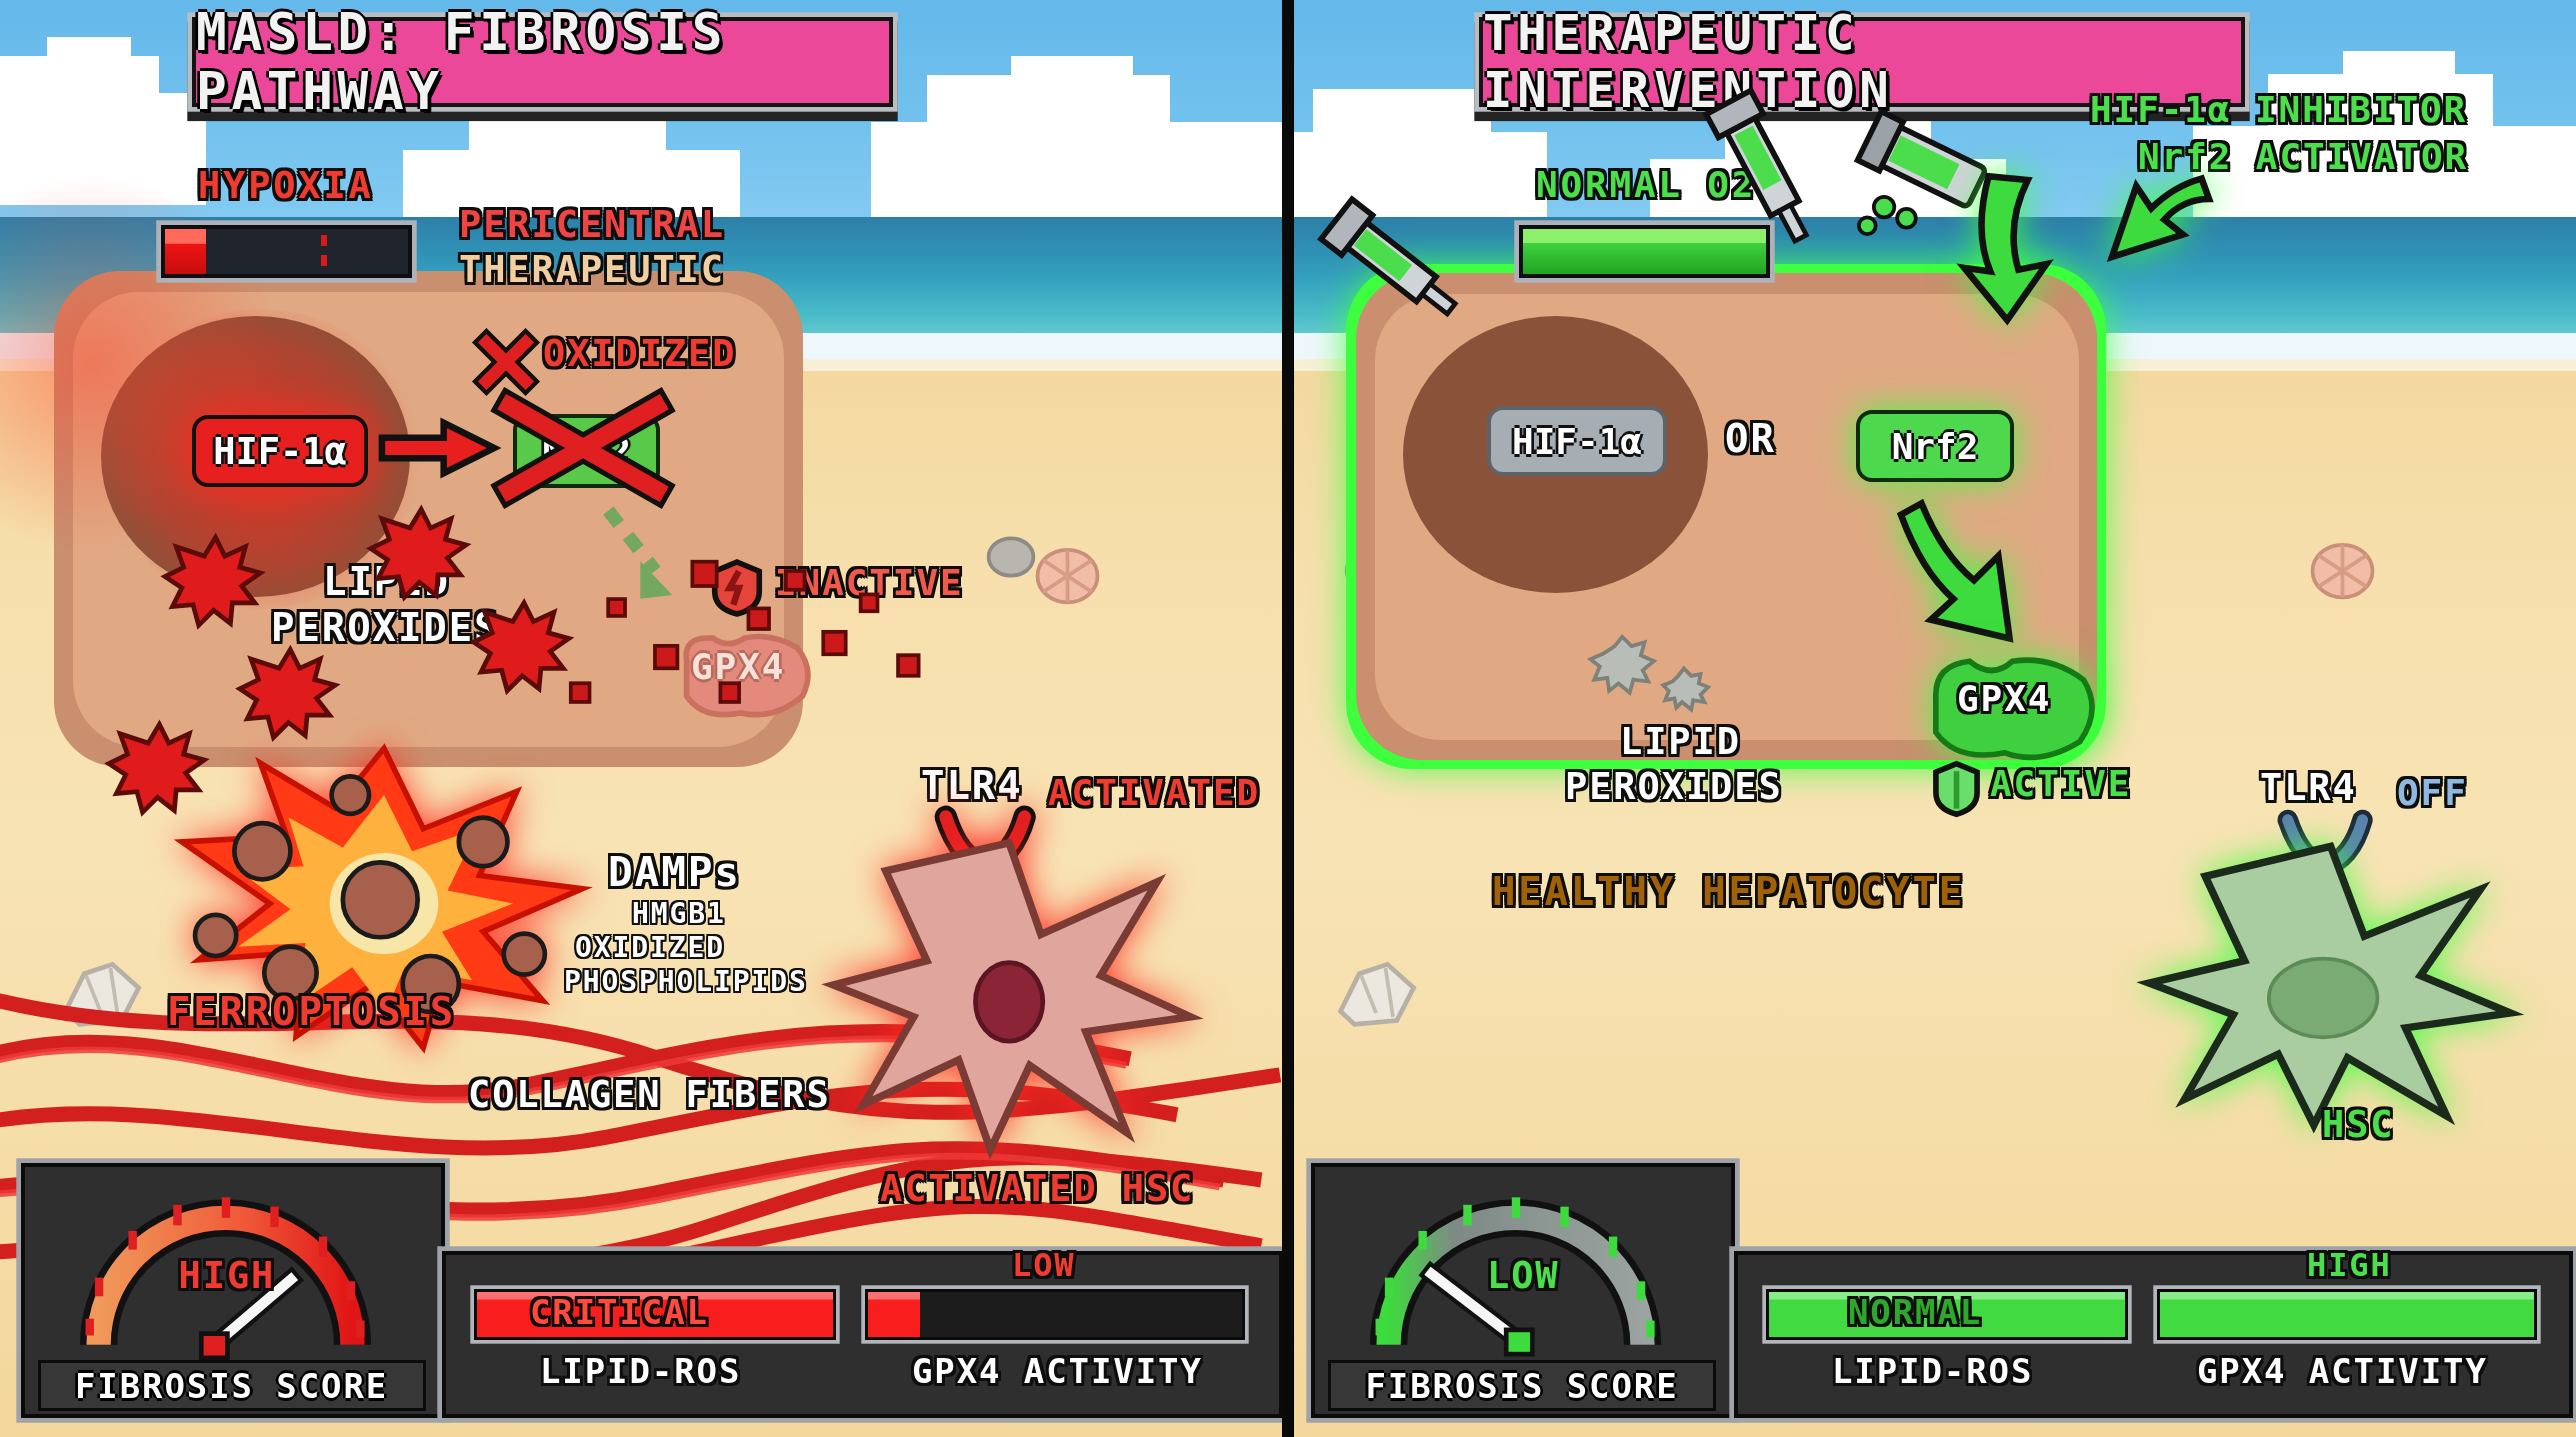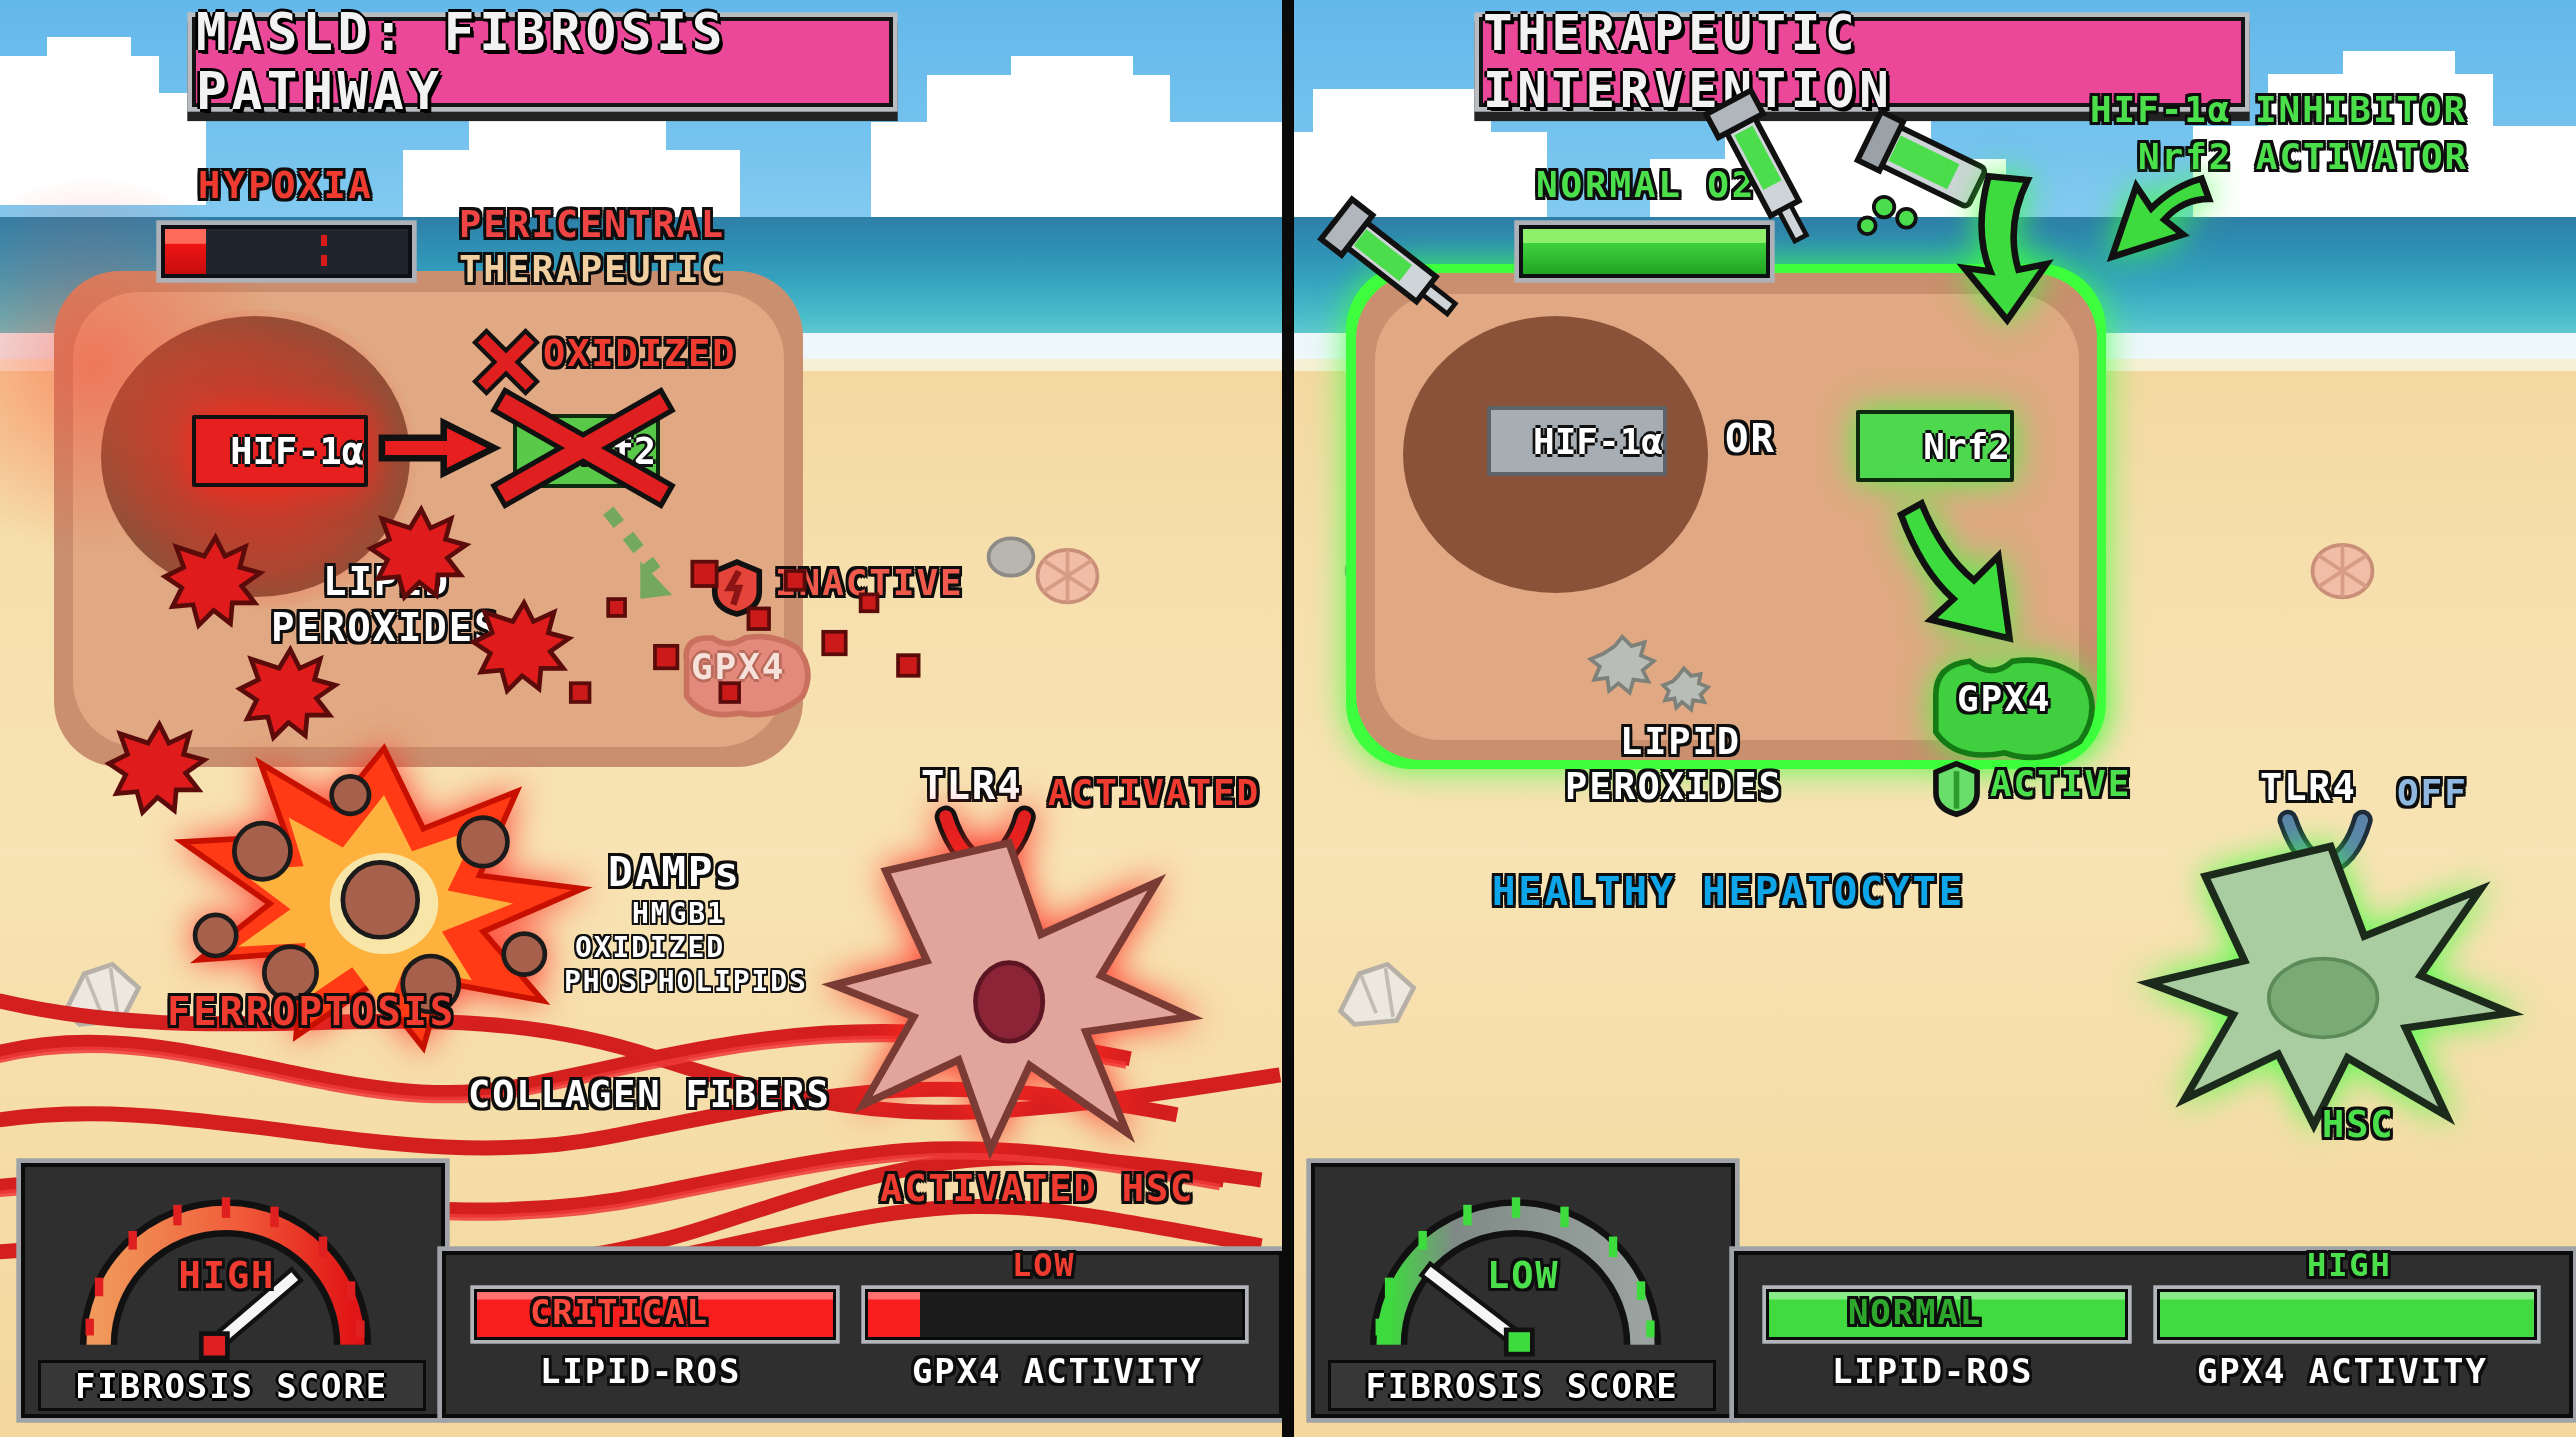--- a/index.html
+++ b/index.html
@@ -41,22 +41,22 @@
   .meter .fill{position:absolute;left:0;top:0;height:100%;}
   .fill.red{background:linear-gradient(#ff6a5a 0%,#ff6a5a 32%,#ef1414 33%,#c70d0d 100%);}
   .fill.green{background:linear-gradient(#8ef06a 0%,#8ef06a 30%,#3fd13f 31%,#21a421 100%);}
   .tick{position:absolute;width:6.6px;background:#d71b1b;}
 
   
   .cell{position:absolute;border-radius:66px;}
   .nucleus{position:absolute;border-radius:50%;}
 
   
-  .chip{position:absolute;border-radius:2px;border:4.7px solid #111;
-        display:flex;align-items:center;justify-content:flex-end;font-weight:bold;color:#fff;}
+  .chip{position:absolute;border-radius:16px;border:4.7px solid #111;
+        display:flex;align-items:center;justify-content:center;font-weight:bold;color:#fff;}
   .chip span{text-shadow:-2.8px 0 0 #111,2.8px 0 0 #111,0 -2.8px 0 #111,0 2.8px 0 #111;}
 
   
   .dash{position:absolute;background:#2f2f2f;border:4.7px solid #0b0b0b;
         box-shadow:0 0 0 4.7px #9fa3a8;}
   .dash .label{position:absolute;background:#373737;border:3.7px solid #0b0b0b;
         display:flex;align-items:center;justify-content:center;}
   .dash .label span{color:#fff;font-weight:bold;letter-spacing:1.9px;
         text-shadow:-2.8px 0 0 #000,2.8px 0 0 #000,0 -2.8px 0 #000,0 2.8px 0 #000;}
 
@@ -409,21 +409,21 @@
 
     <svg style="position:absolute;left:298px;top:633px" width="122" height="84" viewBox="0 0 130 90">
       <g fill="#b9bdb8" stroke="#7d8179" stroke-width="4">
         <path d="M24 14 l8 -10 l10 10 l14 -4 l-4 14 l14 6 l-12 10 l6 12 l-16 -2 l-4 14 l-12 -10 l-10 8 l-2 -14 l-14 2 l6 -14 l-10 -8 l14 -6 Z"></path>
         <path d="M92 46 l6 -8 l8 8 l10 -2 l-2 10 l10 4 l-8 8 l4 8 l-12 -2 l-2 10 l-10 -8 l-6 6 l-2 -10 l-10 2 l4 -10 l-6 -6 l10 -4 Z"></path>
       </g>
     </svg>
     <div class="ptext out-black" style="left:326px;top:723px;font-size:37px;color:#fff;letter-spacing:1.9px;">LIPID</div>
     <div class="ptext out-black" style="left:271px;top:768px;font-size:37px;color:#fff;letter-spacing:1.9px;">PEROXIDES</div>
 
-    <div class="ptext out-black" style="left:198px;top:872px;font-size:39px;color:#0ea5e9;letter-spacing:2.8px;">HEALTHY HEPATOCYTE</div>
+    <div class="ptext out-black" style="left:198px;top:872px;font-size:39px;color:#a16207;letter-spacing:2.8px;">HEALTHY HEPATOCYTE</div>
 
     <div class="ptext out-black" style="left:966px;top:769px;font-size:37px;color:#fff;letter-spacing:1.9px;">TLR4</div>
     <div class="ptext out-black" style="left:1103px;top:775px;font-size:36px;color:#8fb8e0;letter-spacing:1.9px;">OFF</div>
     <svg style="position:absolute;left:977px;top:805px" width="112" height="140" viewBox="0 0 120 150">
       <path d="M18 16 Q32 58 58 66 Q86 58 98 16" stroke="#1d2b3a" stroke-width="22" fill="none" stroke-linecap="round"></path>
       <path d="M18 16 Q32 58 58 66 Q86 58 98 16" stroke="#5b83ab" stroke-width="12" fill="none" stroke-linecap="round"></path>
       <path d="M58 62 L58 140" stroke="#1d2b3a" stroke-width="22"></path>
       <path d="M58 62 L58 140" stroke="#5b83ab" stroke-width="12"></path>
     </svg>
     <svg style="position:absolute;left:842px;top:833px" width="393" height="300" class="glow-green" viewBox="0 0 420 320">

